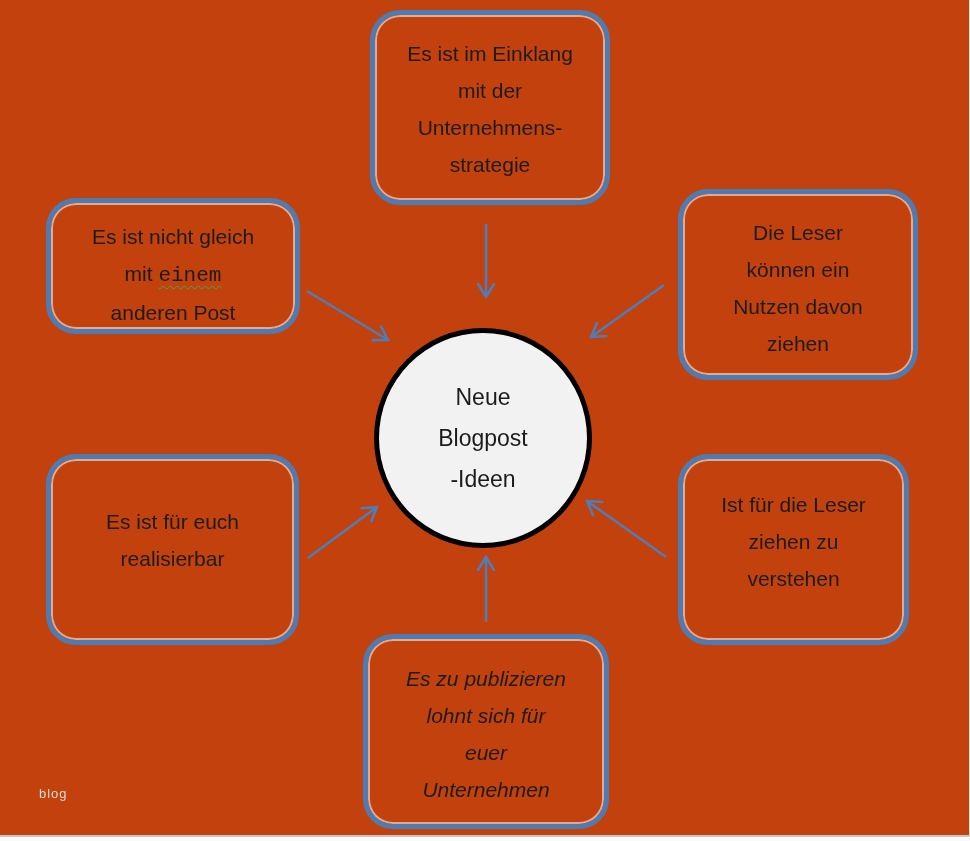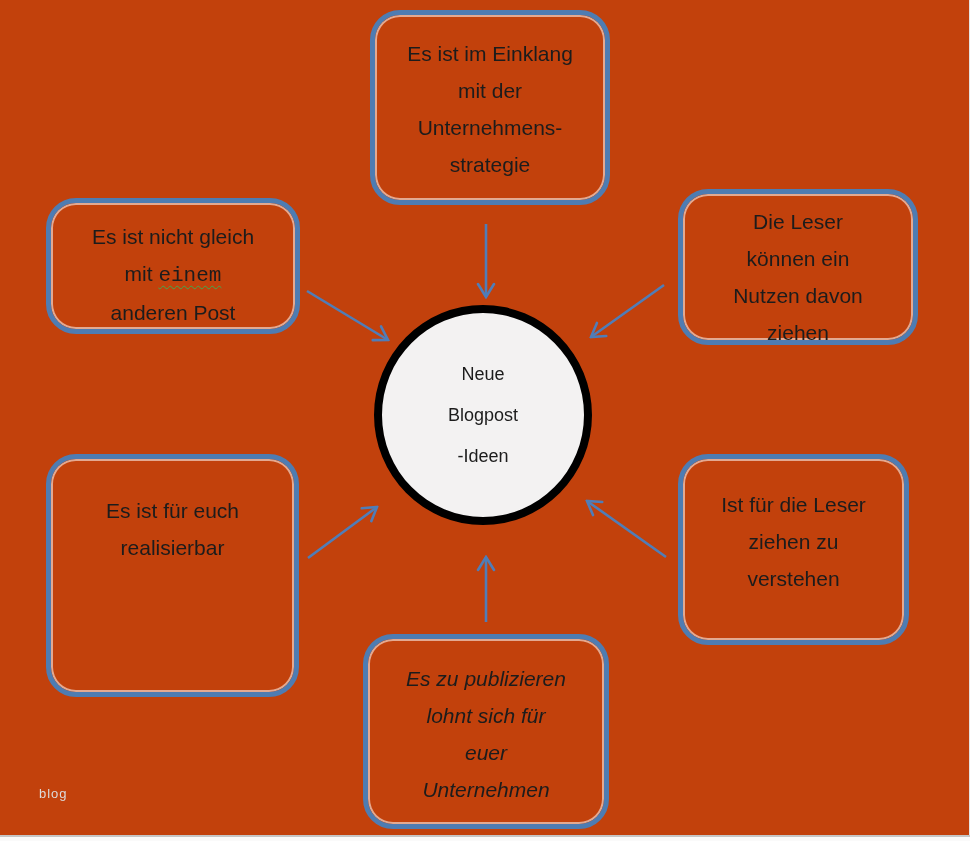--- a/index.html
+++ b/index.html
@@ -27,38 +27,38 @@
     display: flex;
     flex-direction: column;
     align-items: center;
     text-align: center;
     font-size: 21px;
     line-height: 37px;
   }
   .node .tline { width: 100%; }
   .node-top          { left: 370px; top: 10px;  width: 240px; height: 195px; padding-top: 20px; }
   .node-left-top     { left: 46px;  top: 198px; width: 254px; height: 136px; padding-top: 15px; }
-  .node-right-top    { left: 678px; top: 189px; width: 240px; height: 156px; padding-top: 20px; justify-content: center; }
-  .node-left-bottom  { left: 46px;  top: 454px; width: 253px; height: 243px; padding-top: 33px; }
+  .node-right-top    { left: 678px; top: 189px; width: 240px; height: 191px; padding-top: 20px; }
+  .node-left-bottom  { left: 46px;  top: 454px; width: 253px; height: 191px; padding-top: 44px; }
   .node-right-bottom { left: 678px; top: 454px; width: 231px; height: 191px; padding-top: 27px; }
   .node-bottom       { left: 363px; top: 634px; width: 246px; height: 195px; padding-top: 21px; font-style: italic; }
   .center-circle {
     position: absolute;
-    left: 374px; top: 305px;
+    left: 374px; top: 328px;
     width: 218px; height: 220px;
     box-sizing: border-box;
-    border: 8px solid #000000;
+    border: 5px solid #000000;
     border-radius: 50%;
     background: #f3f2f2;
     display: flex;
     flex-direction: column;
     align-items: center;
     justify-content: center;
     text-align: center;
-    font-size: 18px;
+    font-size: 23px;
     line-height: 41px;
   }
   .spellcheck {
     text-decoration: underline wavy #3faa4e;
     text-decoration-thickness: 1px;
     text-underline-offset: 4px;
     font-family: Liberation Mono, monospace;
   }
   .watermark {
     position: absolute;

